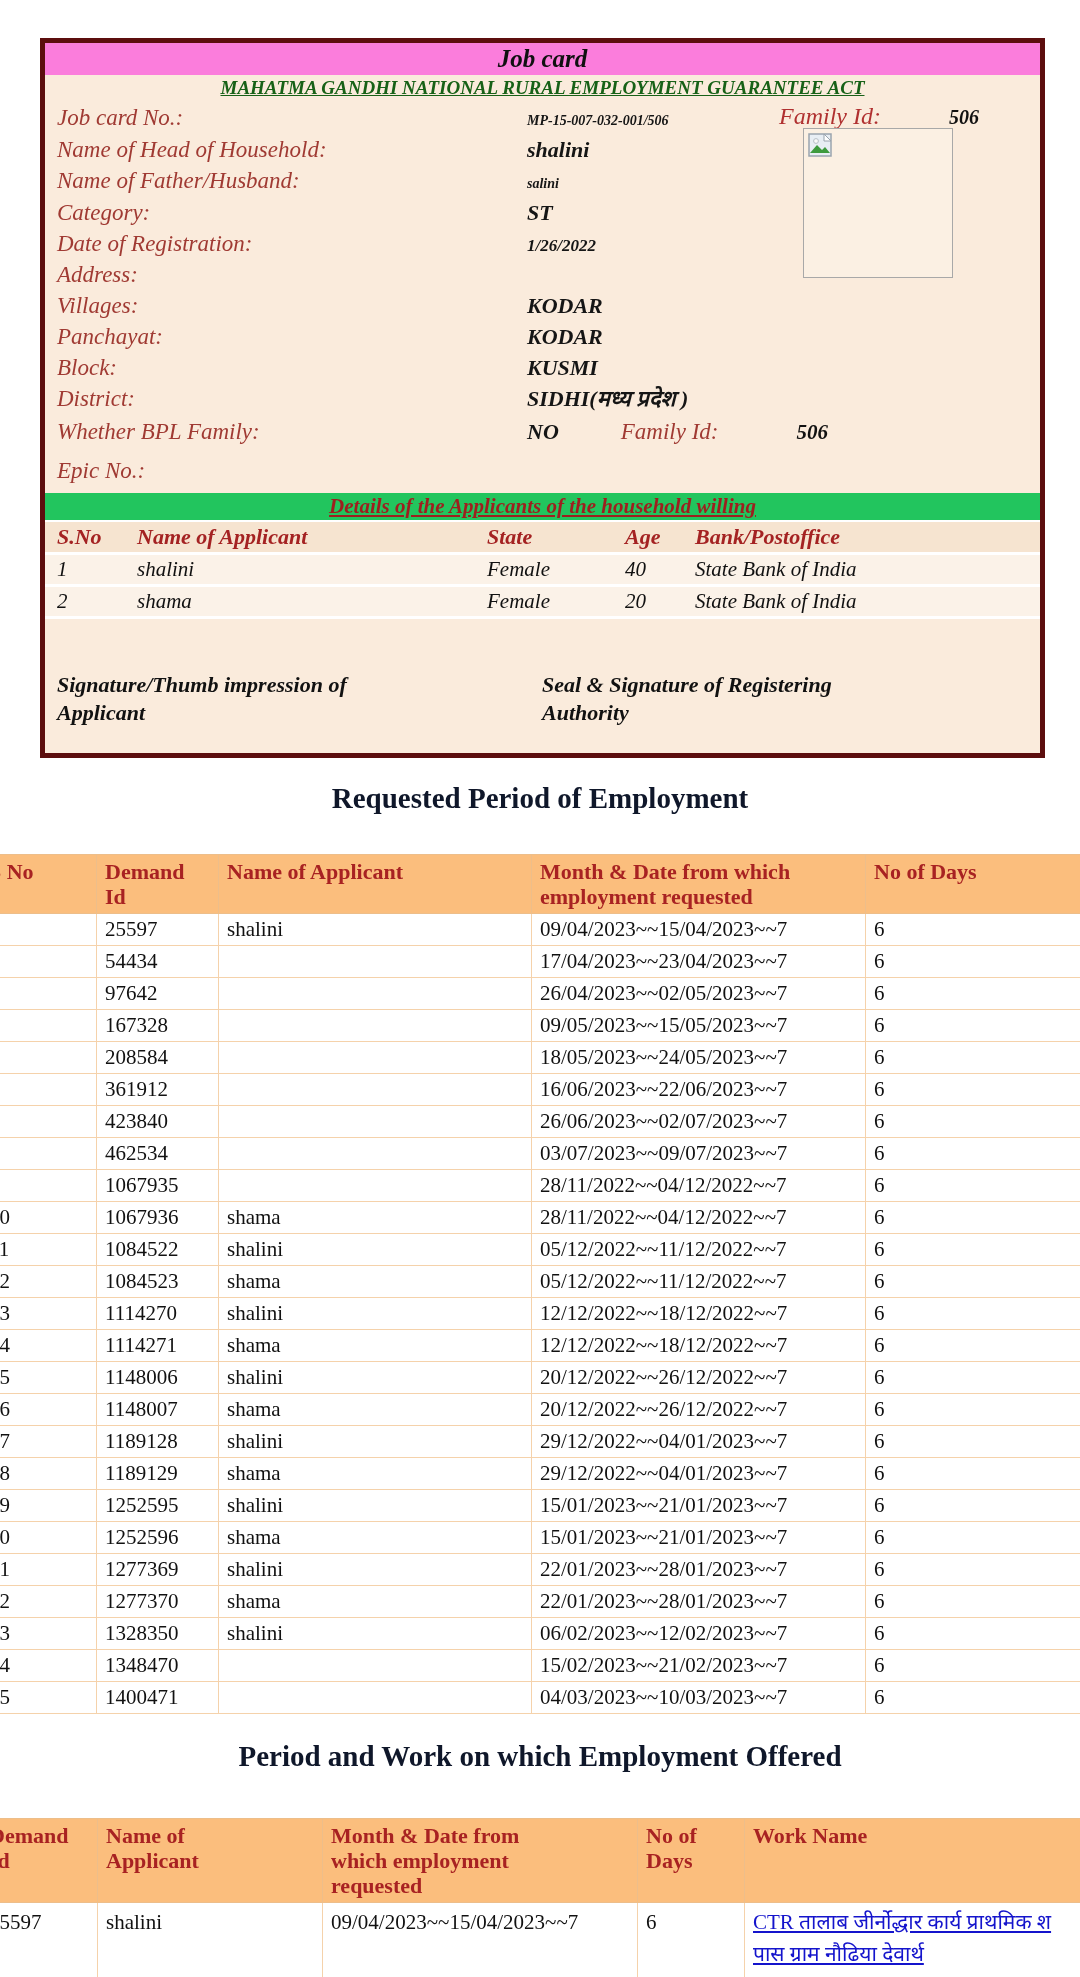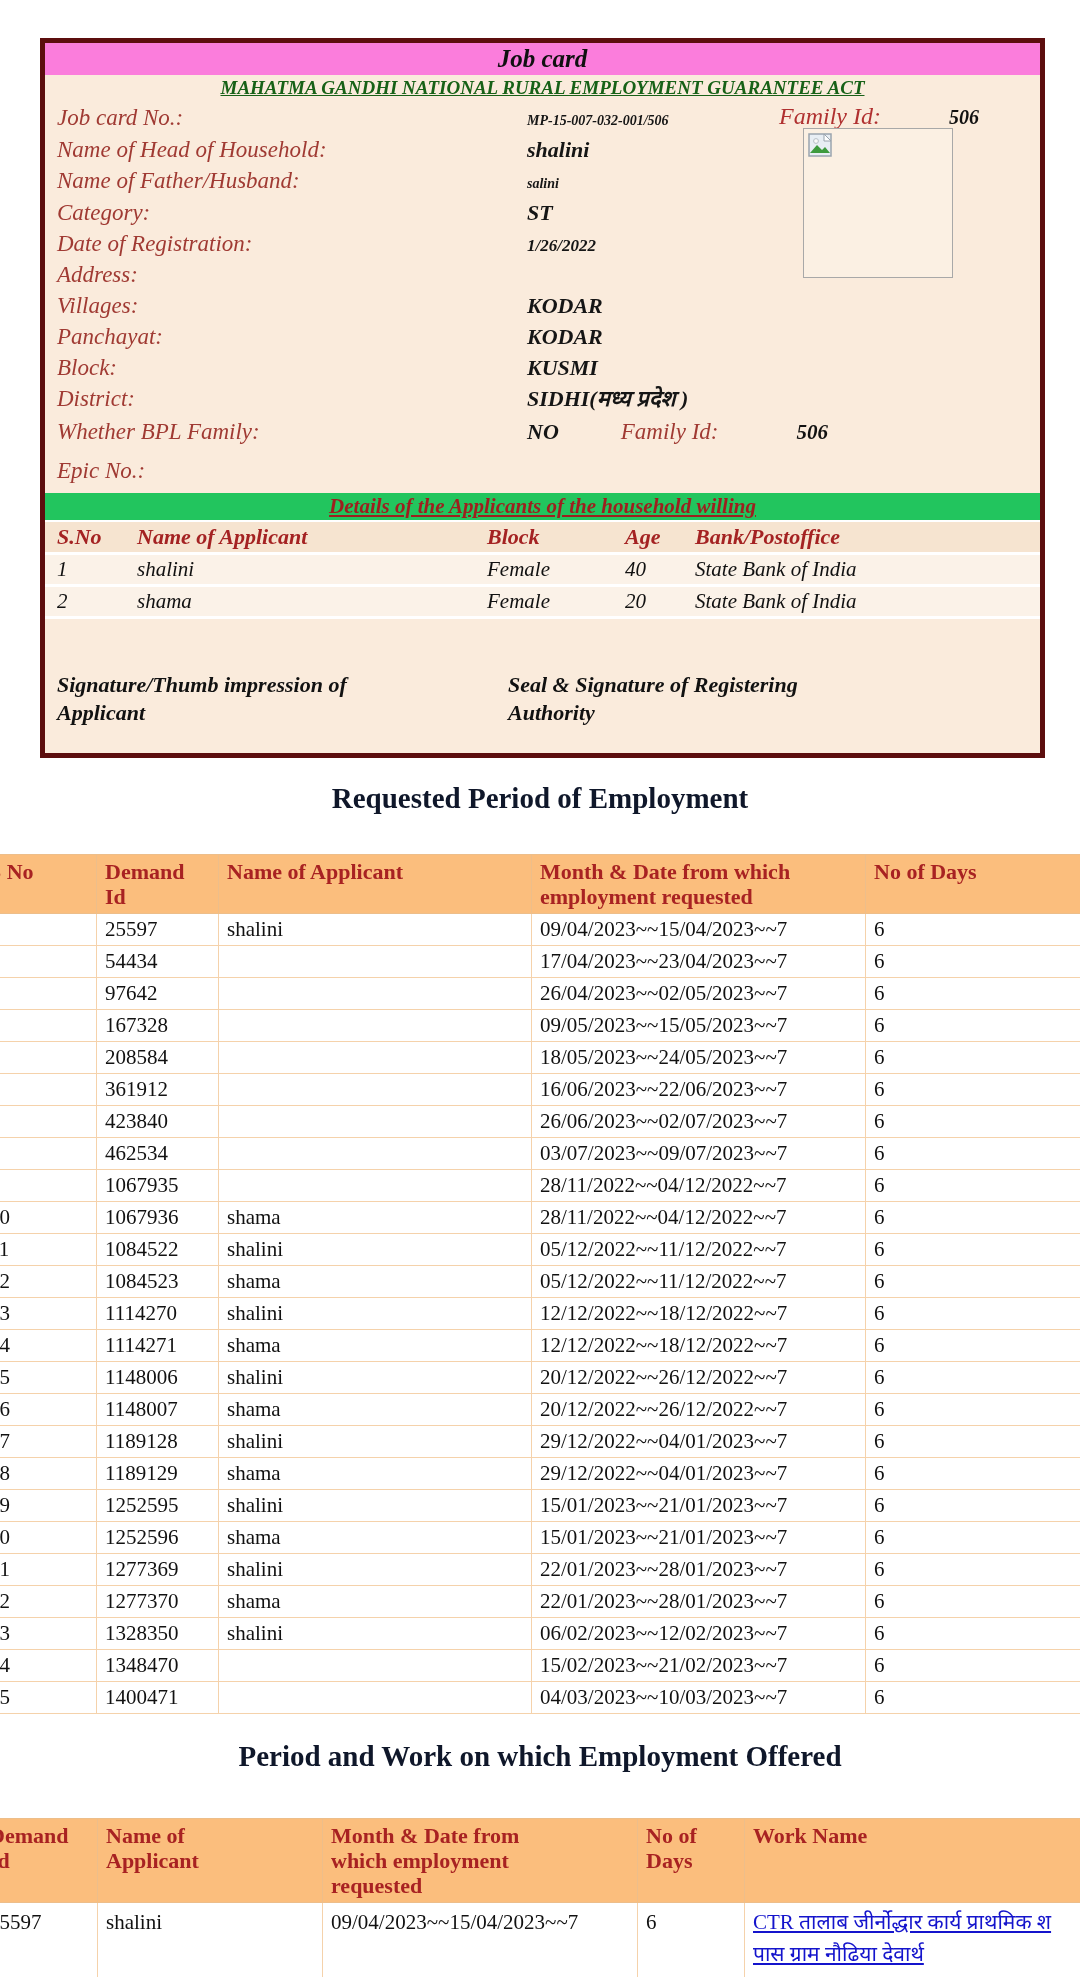--- a/index.html
+++ b/index.html
@@ -44,21 +44,21 @@
     background:#F6E4D0;color:#A42222;font-weight:bold;font-size:22px;text-align:left;
     padding:2px 6px;border-bottom:3px solid #FFFFFF;
   }
   table.applicants td{
     background:#FBF2E8;font-size:21px;padding:2px 6px;border-bottom:3px solid #FFFFFF;
   }
   table.applicants th:first-child,table.applicants td:first-child{padding-left:12px;}
   .card-spacer{height:52px;}
   .sig-row{display:flex;padding:0 0 26px 12px;font-weight:bold;font-size:22px;line-height:28px;}
   .sig-left{width:368px;}
-  .sig-right{margin-left:83px;width:330px;}
+  .sig-right{margin-left:117px;width:330px;}
   
   .section-heading{
     text-align:center;color:#0f172a;font-weight:bold;font-size:29px;
     margin:20px 0 0 0;line-height:40px;
   }
   .h2-heading{margin-top:22px;}
   
   .clip{width:1080px;overflow:hidden;}
   .clip-req{margin-top:36px;}
   .clip-off{margin-top:42px;}
@@ -121,21 +121,21 @@
         <col style="width:86px">
         <col style="width:350px">
         <col style="width:138px">
         <col style="width:70px">
         <col>
       </colgroup>
     <thead>
       <tr>
         <th>S.No</th>
         <th>Name of Applicant</th>
-        <th>Block</th>
+        <th>State</th>
         <th>Age</th>
         <th>Bank/Postoffice</th>
       </tr>
     </thead>
     <tbody>
         <tr>
           <td>1</td>
           <td>shalini</td>
           <td>Female</td>
           <td>40</td>

